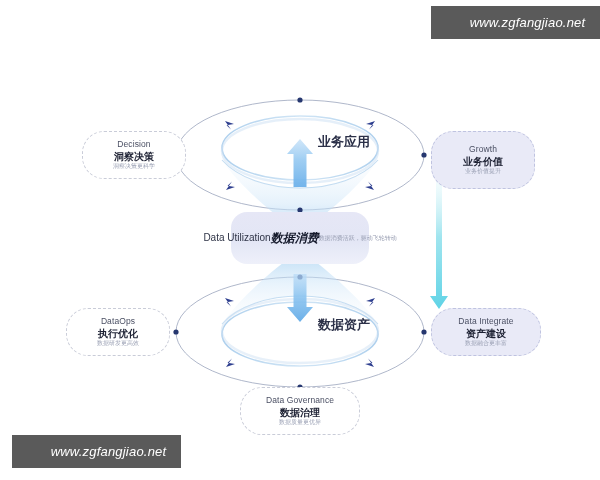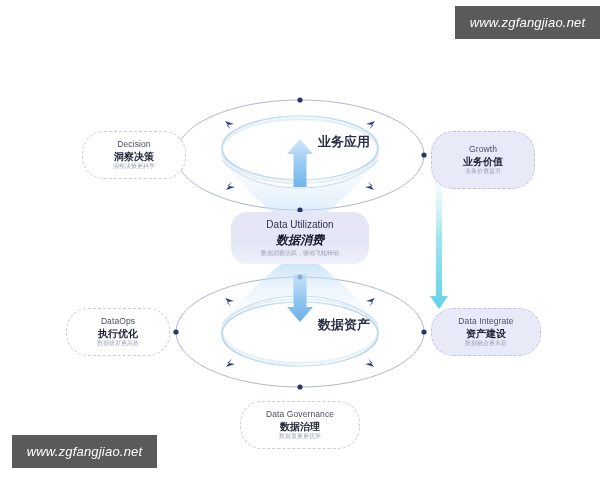--- a/index.html
+++ b/index.html
@@ -70,21 +70,21 @@
   #hub {
     position: absolute;
     left: 231px;
     top: 212px;
     width: 138px;
     height: 52px;
     box-sizing: border-box;
     border-radius: 16px;
     background: linear-gradient(180deg, #e6e7f6 0%, #e3e6f5 55%, #eef0fa 100%);
     display: flex;
-    flex-direction: column;
+    flex-direction: row;
     align-items: center;
     justify-content: center;
     text-align: center;
     z-index: 8;
   }
   #hub .h-en {
     font-size: 10px;
     color: #2f3447;
     line-height: 1.25;
     white-space: nowrap;
@@ -124,20 +124,21 @@
     background: #5a5a5a;
     color: #ffffff;
     display: flex;
     align-items: center;
     justify-content: center;
     font-size: 13px;
     font-style: italic;
     letter-spacing: 0.2px;
     z-index: 30;
     white-space: nowrap;
+    padding-left: 24px;
   }
   #watermark-top { right: 0px; top: 6px; width: 145px; height: 33px; }
   #watermark-bottom { left: 12px; bottom: 12px; width: 145px; height: 33px; }
 </style>
 </head>
 <body>
 
 <div id="stage">
 
   <svg id="diagram-svg" viewBox="0 0 600 480">
@@ -251,21 +252,21 @@
     <div class="n-cn">执行优化</div>
     <div class="n-sub">数据研发更高效</div>
   </div>
 
   <div class="node filled" id="node-data-integrate" style="left:431px; top:308px; width:110px; height:48px;">
     <div class="n-en">Data Integrate</div>
     <div class="n-cn">资产建设</div>
     <div class="n-sub">数据融合更丰富</div>
   </div>
 
-  <div class="node" id="node-data-governance" style="left:240px; top:401px; width:120px; height:48px;">
+  <div class="node" id="node-data-governance" style="left:240px; top:387px; width:120px; height:48px;">
     <div class="n-en">Data Governance</div>
     <div class="n-cn">数据治理</div>
     <div class="n-sub">数据质量更优异</div>
   </div>
 
   <div class="watermark" id="watermark-top">www.zgfangjiao.net</div>
   <div class="watermark" id="watermark-bottom">www.zgfangjiao.net</div>
 
 </div>
 

